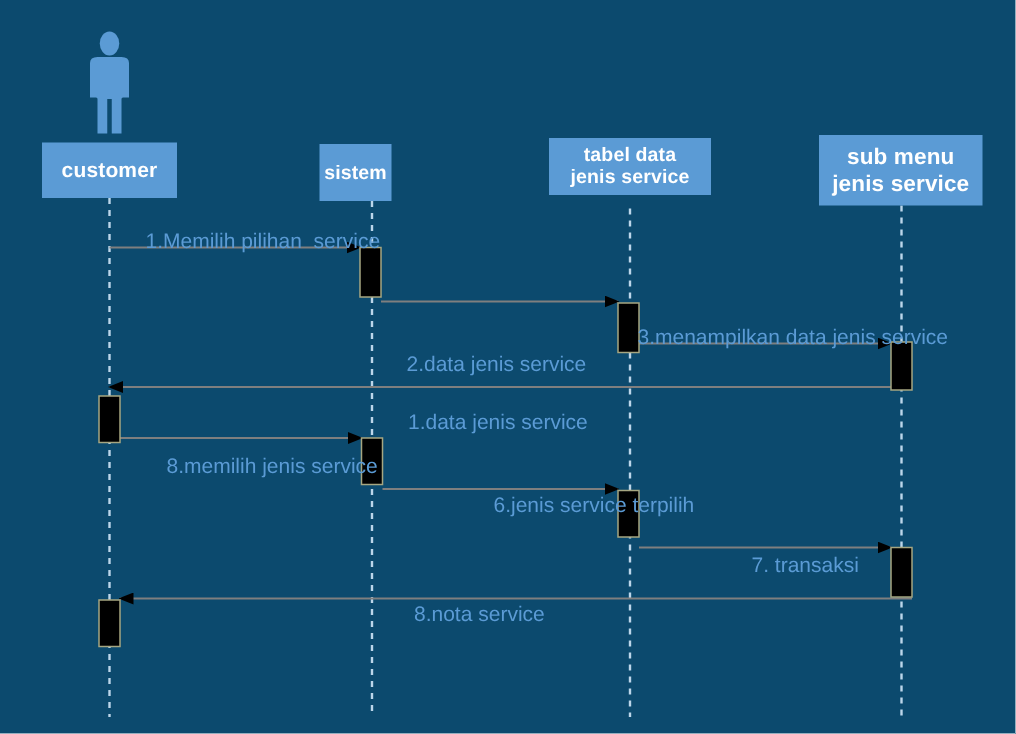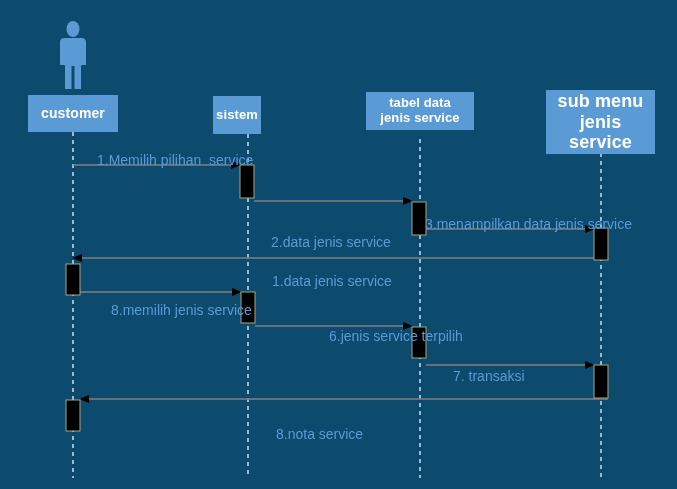--- a/index.html
+++ b/index.html
@@ -121,29 +121,29 @@
   <div id="participants-layer">
       <div class="participant" style="left: 28px; top: 95px; width: 90px; height: 37px; font-size: 14px;">
         <span>customer</span>
       </div>
       <div class="participant" style="left: 213px; top: 96px; width: 48px; height: 38px; font-size: 13px;">
         <span>sistem</span>
       </div>
       <div class="participant" style="left: 366px; top: 92px; width: 108px; height: 38px; font-size: 13px;">
         <span>tabel data<br>jenis service</span>
       </div>
-      <div class="participant" style="left: 546px; top: 90px; width: 109px; height: 64px; font-size: 18px;">
+      <div class="participant" style="left: 546px; top: 90px; width: 109px; height: 47px; font-size: 15px;">
         <span>sub menu<br>jenis service</span>
       </div>
     </div>
 
   <div id="labels-layer">
       <div class="msg-label" style="left: 97px; top: 153px;">1.Memilih pilihan  service</div>
       <div class="msg-label" style="left: 271px; top: 189px; margin-top: 46px;">2.data jenis service</div>
       <div class="msg-label" style="left: 425px; top: 217px;">3.menampilkan data jenis service</div>
       <div class="msg-label" style="left: 272px; top: 274px;">1.data jenis service</div>
       <div class="msg-label" style="left: 111px; top: 303px;">8.memilih jenis service</div>
       <div class="msg-label" style="left: 281px; top: 329px; padding-left: 48px;">6.jenis service terpilih</div>
-      <div class="msg-label" style="left: 453px; top: 369px;">7. transaksi</div>
-      <div class="msg-label" style="left: 276px; top: 402px; margin-top: 25px;">8.nota service</div>
+      <div class="msg-label" style="left: 501px; top: 369px;">7. transaksi</div>
+      <div class="msg-label" style="left: 276px; top: 402px;">8.nota service</div>
     </div>
 
 </div>
 
 </body></html>

